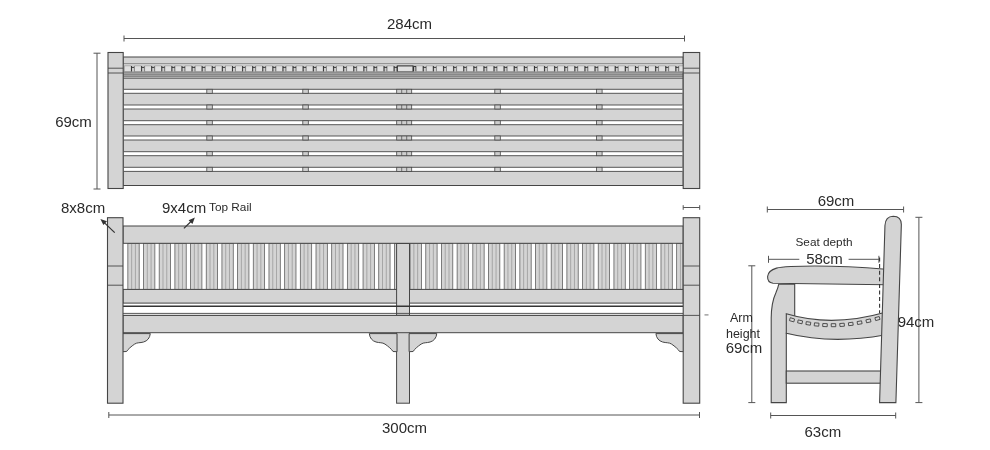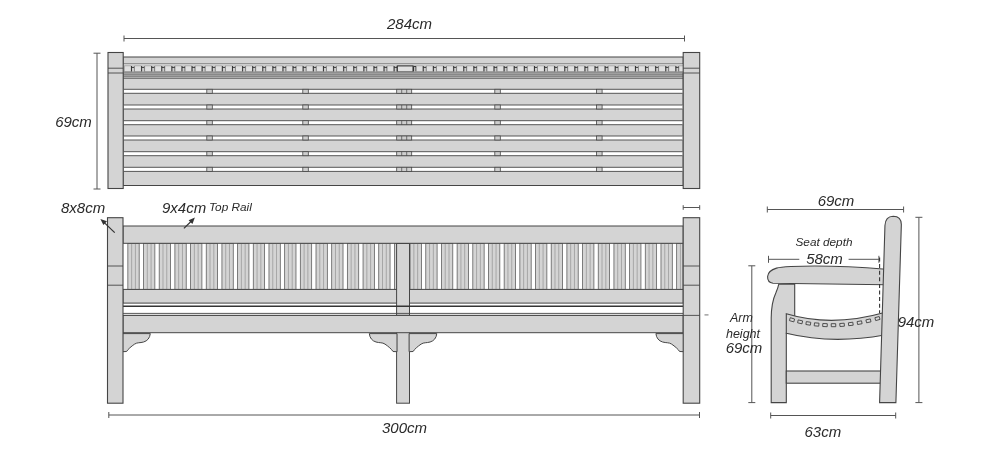--- a/index.html
+++ b/index.html
@@ -1,16 +1,16 @@
 <!DOCTYPE html>
 <html><head>
 <meta charset="utf-8">
 <style>
 html, body { margin: 0; padding: 0; background: #ffffff; }
-#canvas { width: 990px; height: 450px; position: relative; font-style: italic; }
+#canvas { width: 990px; height: 450px; position: relative; }
 </style>
 </head>
 <body>
 
 <div id="canvas">
 <svg width="990" height="450" viewBox="0 0 990 450">
 
 <g>
 <line x1="124.0" y1="38.5" x2="684.5" y2="38.5" stroke="#555" stroke-width="1"></line>
 <line x1="124.0" y1="35.5" x2="124.0" y2="41.5" stroke="#555" stroke-width="1"></line>

